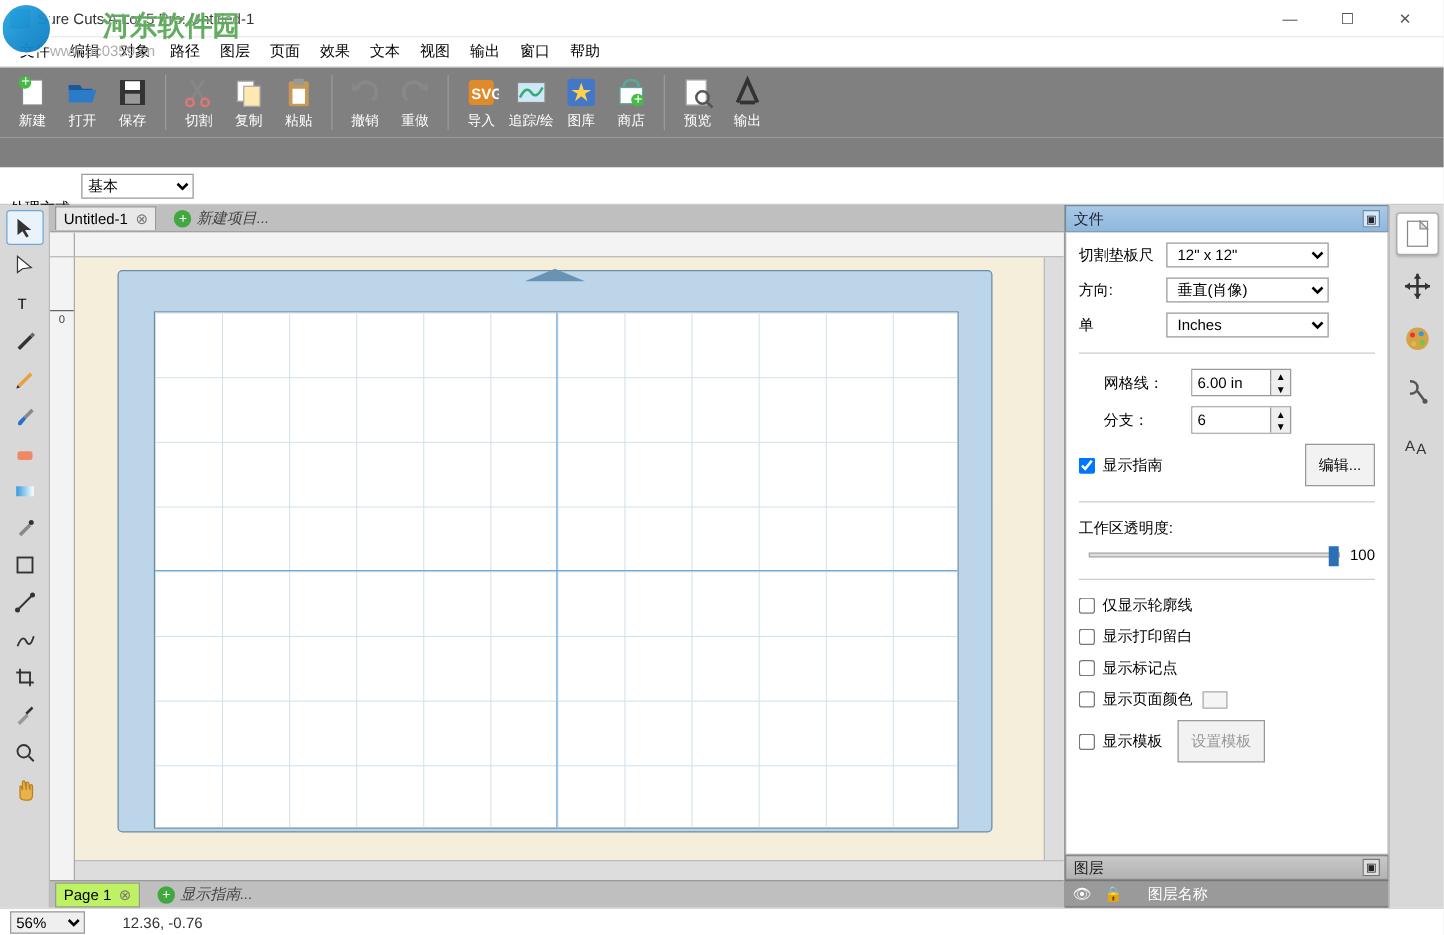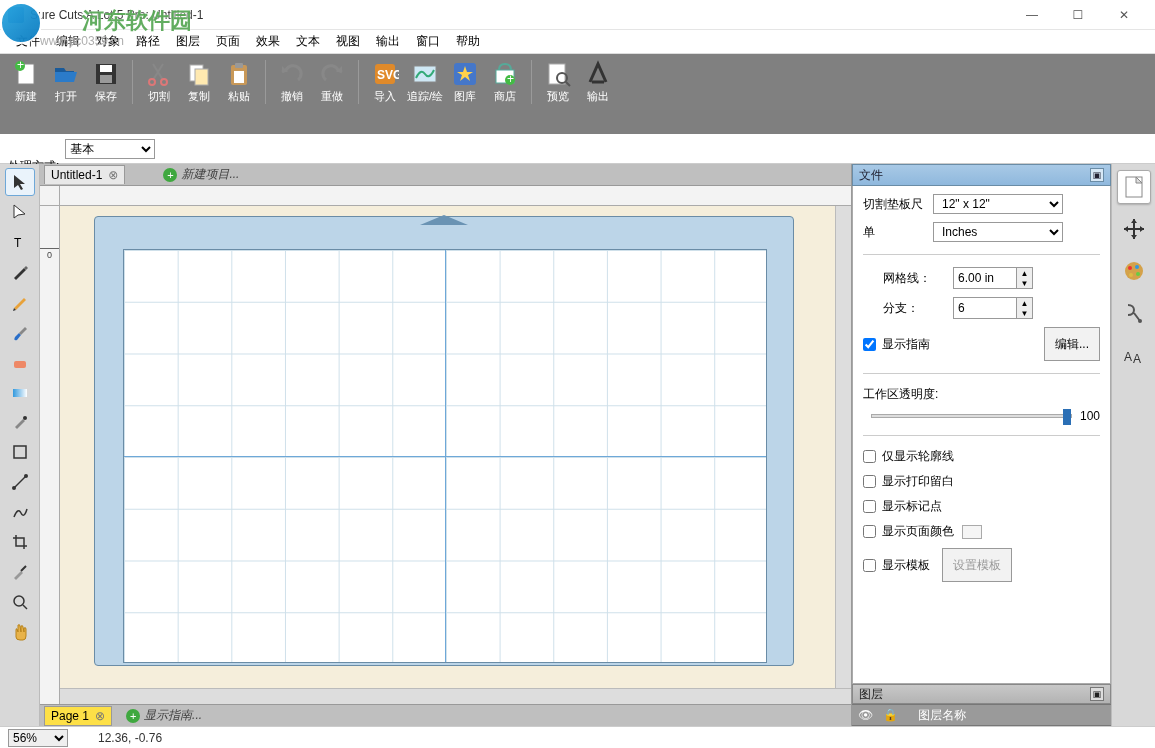--- a/index.html
+++ b/index.html
@@ -40,21 +40,21 @@
 
 .main { display: flex; height: calc(748px - 30px - 24px - 56px - 24px - 30px - 22px); }
 
 
 .toolbox { width: 40px; background: #d8d8d8; display: flex; flex-direction: column; align-items: center; padding-top: 4px; border-right: 1px solid #bbb; }
 .toolbox .tbx { width: 30px; height: 28px; display: flex; align-items: center; justify-content: center; margin-bottom: 2px; cursor: pointer; border: 1px solid transparent; border-radius: 3px; }
 .toolbox .tbx.sel { background: #eaf3fb; border-color: #6ea8d8; }
 
 
 .canvaswrap { flex: 1; display: flex; flex-direction: column; min-width: 0; background: #e6e6e6; }
-.doctabs { height: 22px; background: #bfbfbf; display: flex; align-items: center; border-bottom: 1px solid #999; gap: 24px; }
+.doctabs { height: 22px; background: #bfbfbf; display: flex; align-items: center; border-bottom: 1px solid #999; }
 .doctabs .tab { background: #e8e8e8; border: 1px solid #999; border-bottom: none; padding: 2px 6px; display: flex; align-items: center; margin-left: 4px; font-family: monospace; font-size: 11px; }
 .doctabs .tab .closex { margin-left: 6px; color: #777; cursor: pointer; }
 .doctabs .newtab { margin-left: 8px; display: flex; align-items: center; font-size: 11px; font-style: italic; color: #444; cursor: pointer; padding: 2px 6px; }
 .doctabs .newtab .plus { width: 14px; height: 14px; border-radius: 50%; background: #3fa83f; color: #fff; display: flex; align-items: center; justify-content: center; margin-right: 4px; font-style: normal; font-size: 11px; }
 
 .canvasarea { flex: 1; position: relative; overflow: hidden; background: #e6e6e6; }
 .ruler-h { position: absolute; top: 0; left: 20px; right: 0; height: 20px; background: #f3f3f3; border-bottom: 1px solid #aaa; }
 .ruler-v { position: absolute; top: 20px; left: 0; width: 20px; bottom: 0; background: #f3f3f3; border-right: 1px solid #aaa; }
 .ruler-v .tick { position: absolute; left: 0; width: 100%; border-top: 1px solid #666; font-size: 9px; color: #444; text-align: center; padding-top: 1px; }
 .corner { position: absolute; top: 0; left: 0; width: 20px; height: 20px; background: #f3f3f3; border-right: 1px solid #aaa; border-bottom: 1px solid #aaa; }
@@ -62,21 +62,21 @@
 .mat { position: absolute; top: 10px; left: 34px; width: 700px; height: 450px; background: #bcd5e8; border: 1px solid #6a8ca6; border-radius: 4px; }
 .mat .tri { position: absolute; top: -2px; left: 50%; transform: translateX(-50%); width: 0; height: 0; border-left: 24px solid transparent; border-right: 24px solid transparent; border-bottom: 10px solid #6a93b3; }
 .page { position: absolute; top: 32px; left: 28px; width: 644px; height: 414px; background: #fff; border: 1px solid #6a8ca6; }
 .page .grid { position: absolute; inset: 0; background-image: linear-gradient(#cfe0ea 1px, transparent 1px), linear-gradient(90deg, #cfe0ea 1px, transparent 1px); background-size: 53.66px 51.75px; }
 .page .midH { position: absolute; top: 50%; left: 0; right: 0; height: 0; border-top: 1px solid #6ea8d8; }
 .page .midV { position: absolute; left: 50%; top: 0; bottom: 0; width: 0; border-left: 1px solid #6ea8d8; }
 .hscroll { position: absolute; left: 20px; right: 0; bottom: 0; height: 16px; background: #ddd; border-top: 1px solid #bbb; }
 .vscroll { position: absolute; top: 20px; right: 0; bottom: 16px; width: 16px; background: #ddd; border-left: 1px solid #bbb; }
 
 .pagetabs { height: 22px; background: #bfbfbf; display: flex; align-items: center; border-top: 1px solid #999; }
-.pagetabs .tab { background: #fde047; border: 1px solid #999; padding: 2px 6px; margin-left: 4px; font-family: monospace; font-size: 11px; display: flex; align-items: center; }
+.pagetabs .tab { background: #bef264; border: 1px solid #999; padding: 2px 6px; margin-left: 4px; font-family: monospace; font-size: 11px; display: flex; align-items: center; }
 .pagetabs .newtab { margin-left: 8px; display: flex; align-items: center; font-size: 11px; font-style: italic; color: #444; cursor: pointer; padding: 2px 6px; }
 .pagetabs .newtab .plus { width: 14px; height: 14px; border-radius: 50%; background: #3fa83f; color: #fff; display: flex; align-items: center; justify-content: center; margin-right: 4px; font-style: normal; font-size: 11px; }
 
 
 .rpanel { width: 260px; background: #d8d8d8; border-left: 1px solid #999; display: flex; flex-direction: column; }
 .rpanel .phead { height: 22px; background: linear-gradient(#a8c9e6,#8fb8dd); border: 1px solid #6a8ca6; display: flex; align-items: center; padding: 0 6px; color: #223; font-size: 12px; }
 .rpanel .phead .collapse { margin-left: auto; width: 14px; height: 14px; border: 1px solid #6a8ca6; background: #d7e8f6; display: flex; align-items: center; justify-content: center; font-size: 9px; cursor: pointer; }
 .rpanel .pbody { background: #fff; padding: 8px 10px; border: 1px solid #aaa; border-top: none; display: flex; flex-direction: column; gap: 8px; flex: 1; overflow: auto; }
 .rpanel .row { display: flex; align-items: center; }
 .rpanel .row .lbl { width: 70px; }
@@ -440,20 +440,24 @@
     <div class="phead">
       <span>文件</span>
       <span class="collapse">▣</span>
     </div>
     <div class="pbody">
       <div class="row">
         <span class="lbl">切割垫板尺</span>
         <select><option>12" x 12"</option></select>
       </div>
       <div class="row">
+        <span class="lbl">方向:</span>
+        <select><option>垂直(肖像)</option></select>
+      </div>
+      <div class="row">
         <span class="lbl">单</span>
         <select><option>Inches</option></select>
       </div>
       <div class="sep"></div>
       <div class="row" style="padding-left:20px">
         <span class="lbl">网格线：</span>
         <div class="spin">
           <input type="text" value="6.00 in" style="">
           <div class="sbtn">
               <span>▲</span>

